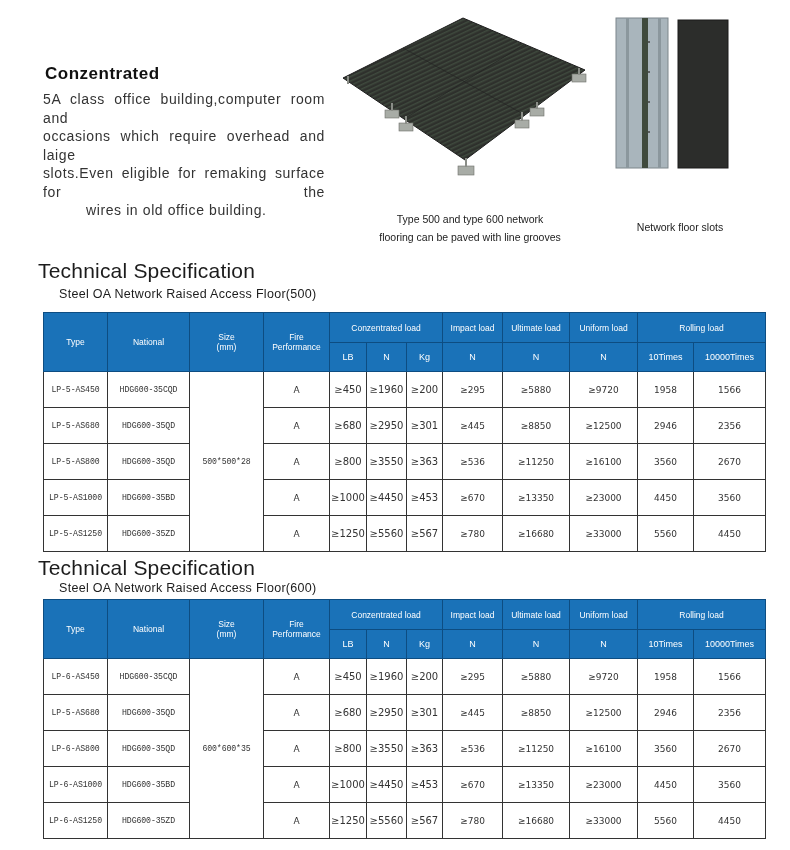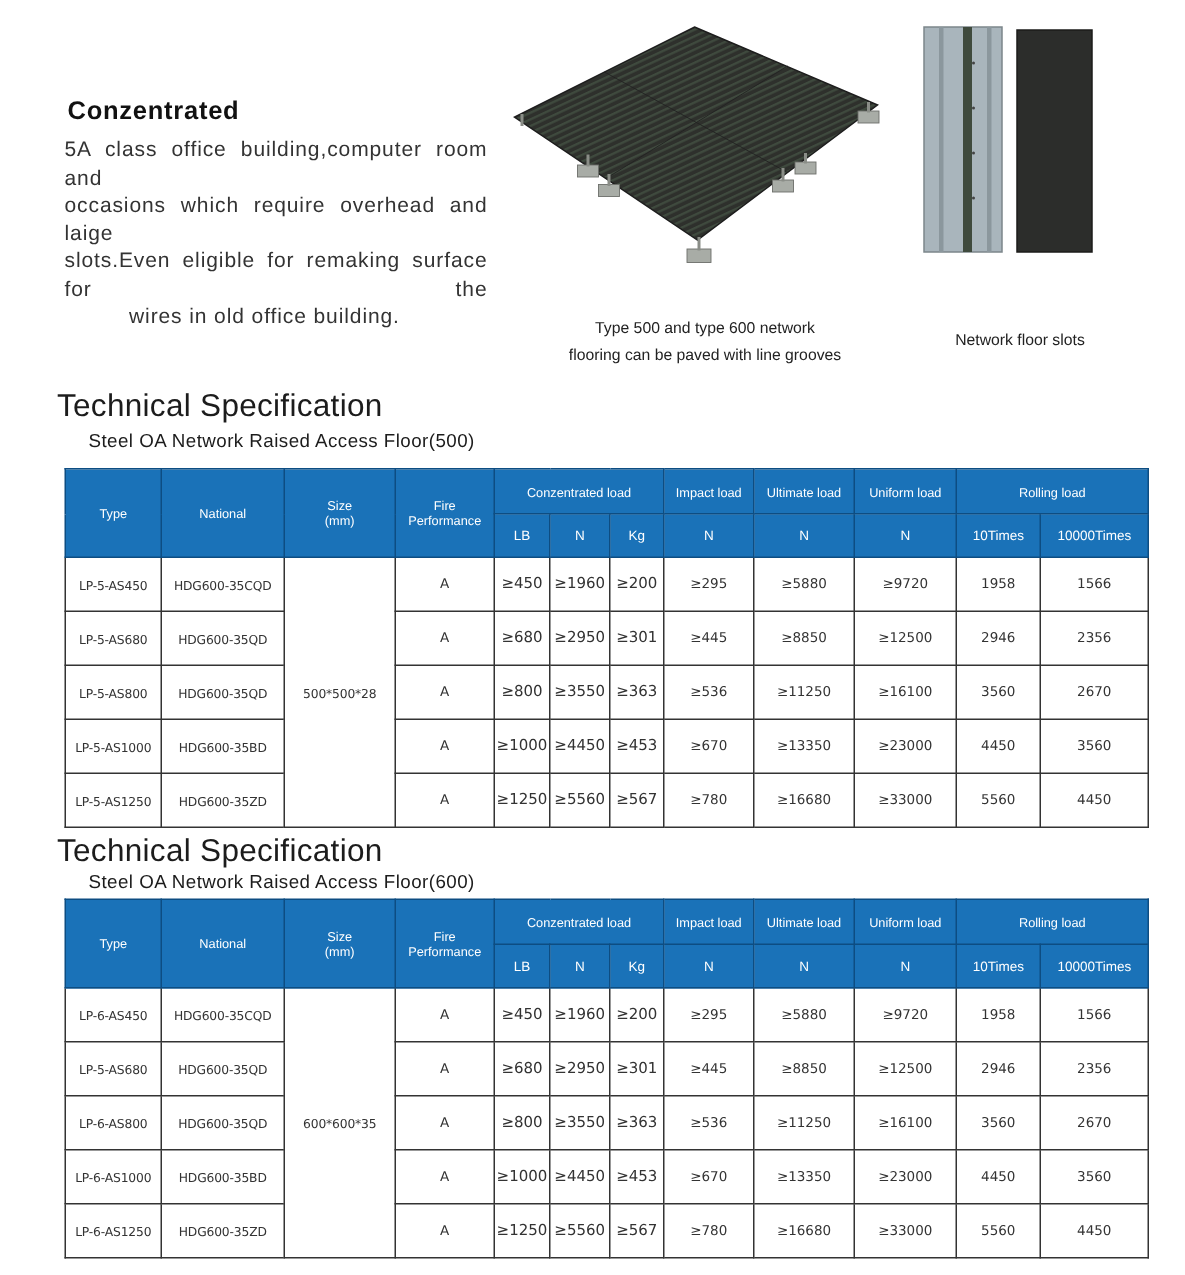--- a/index.html
+++ b/index.html
@@ -19,21 +19,21 @@
   .caption-slots { left: 610px; top: 218px; width: 140px; }
 
   .spec-title { position: absolute; left: 38px; font-size: 21px; color: #1c1c1c; letter-spacing: 0.2px; }
   .spec-sub { position: absolute; left: 42px; font-size: 12.5px; color: #1c1c1c; letter-spacing: 0.3px; margin-left: 17px; }
 
   table.spec { position: absolute; left: 43px; width: 722px; border-collapse: collapse; table-layout: fixed; font-family: "DejaVu Sans", sans-serif; }
   table.spec th { background: #1a72b8; color: #ffffff; font-weight: normal; font-size: 8.5px; font-family: "Liberation Sans", sans-serif; border: 1px solid #0d4d82; text-align: center; line-height: 10px; padding: 0; }
   table.spec td { border: 1px solid #333; text-align: center; font-size: 9px; color: #333; padding: 0; height: 36px; }
   table.spec tr.h1 th { height: 30px; }
   table.spec tr.h2 th { height: 29px; font-size: 9px; }
-  table.spec td.small { font-size: 8.2px; letter-spacing: -0.1px; }
+  table.spec td.small { font-size: 8.2px; letter-spacing: -0.1px; font-family: Liberation Mono, monospace; }
   table.spec td.lb { font-size: 10px; }
 </style>
 </head>
 <body>
 
 <div class="app-heading">Conzentrated</div>
 <div class="app-text">
   <span class="line">5A class office building,computer room and</span>
   <span class="line">occasions which require overhead and laige</span>
   <span class="line">slots.Even eligible for remaking surface for the</span>

